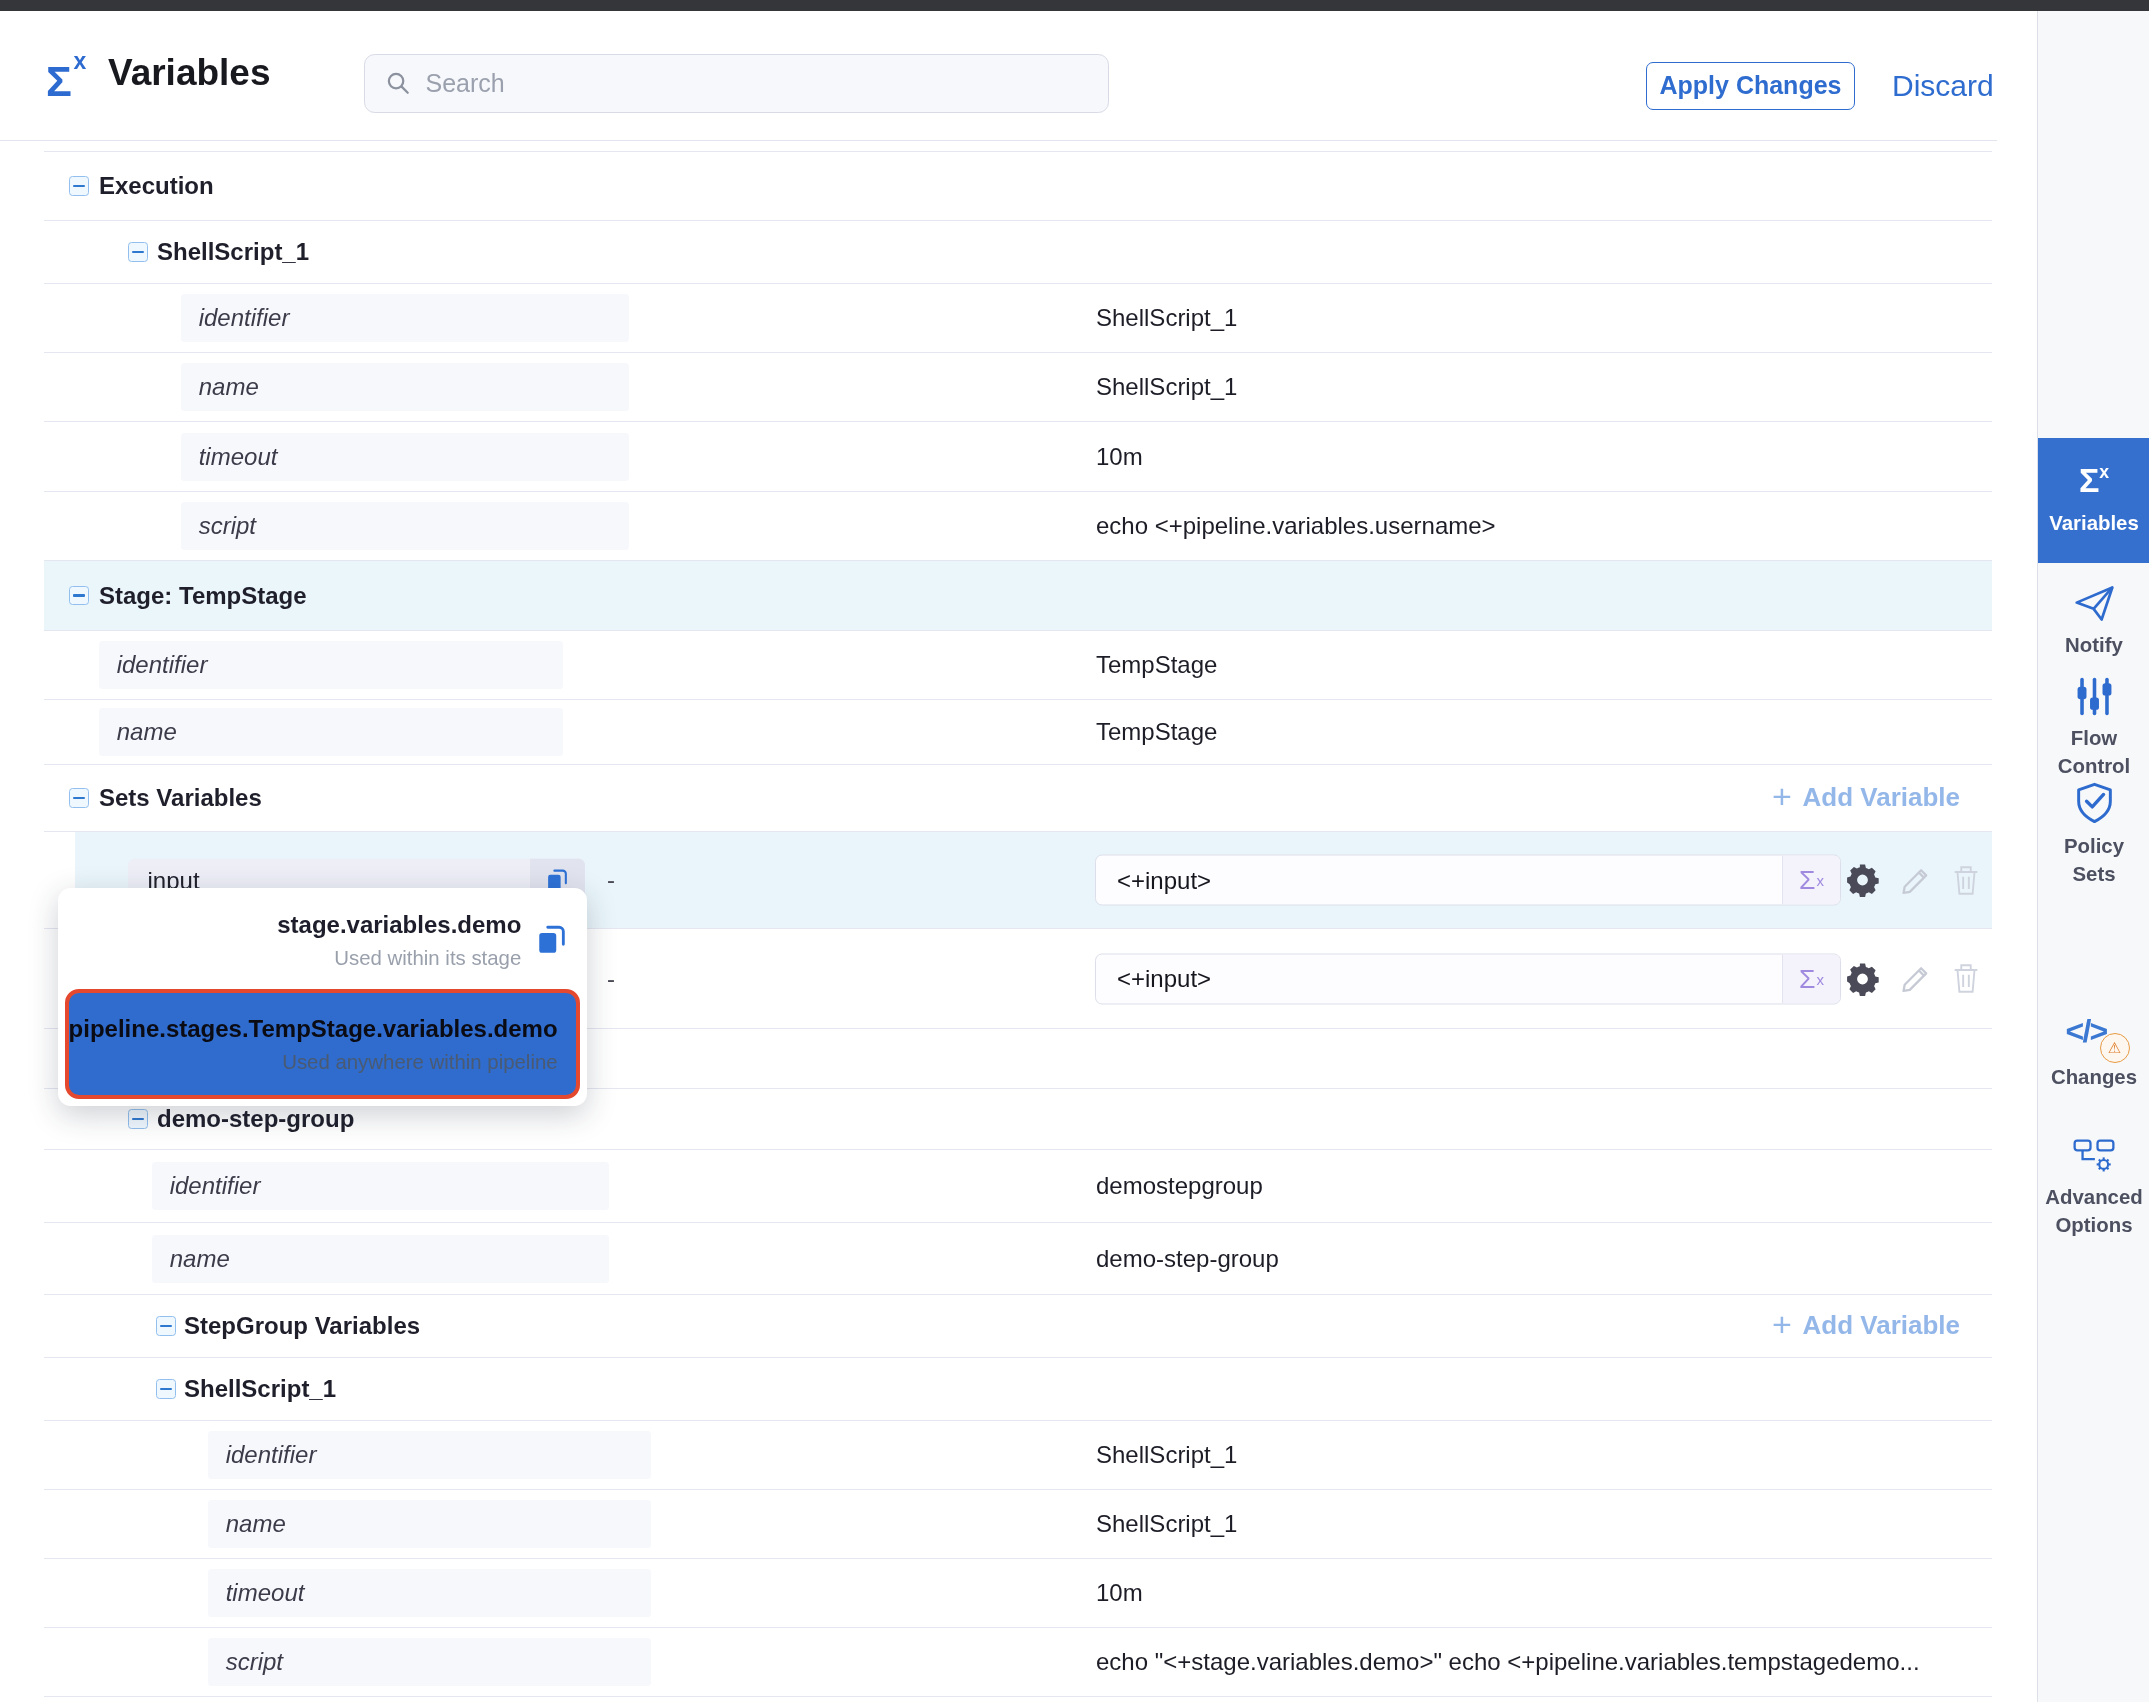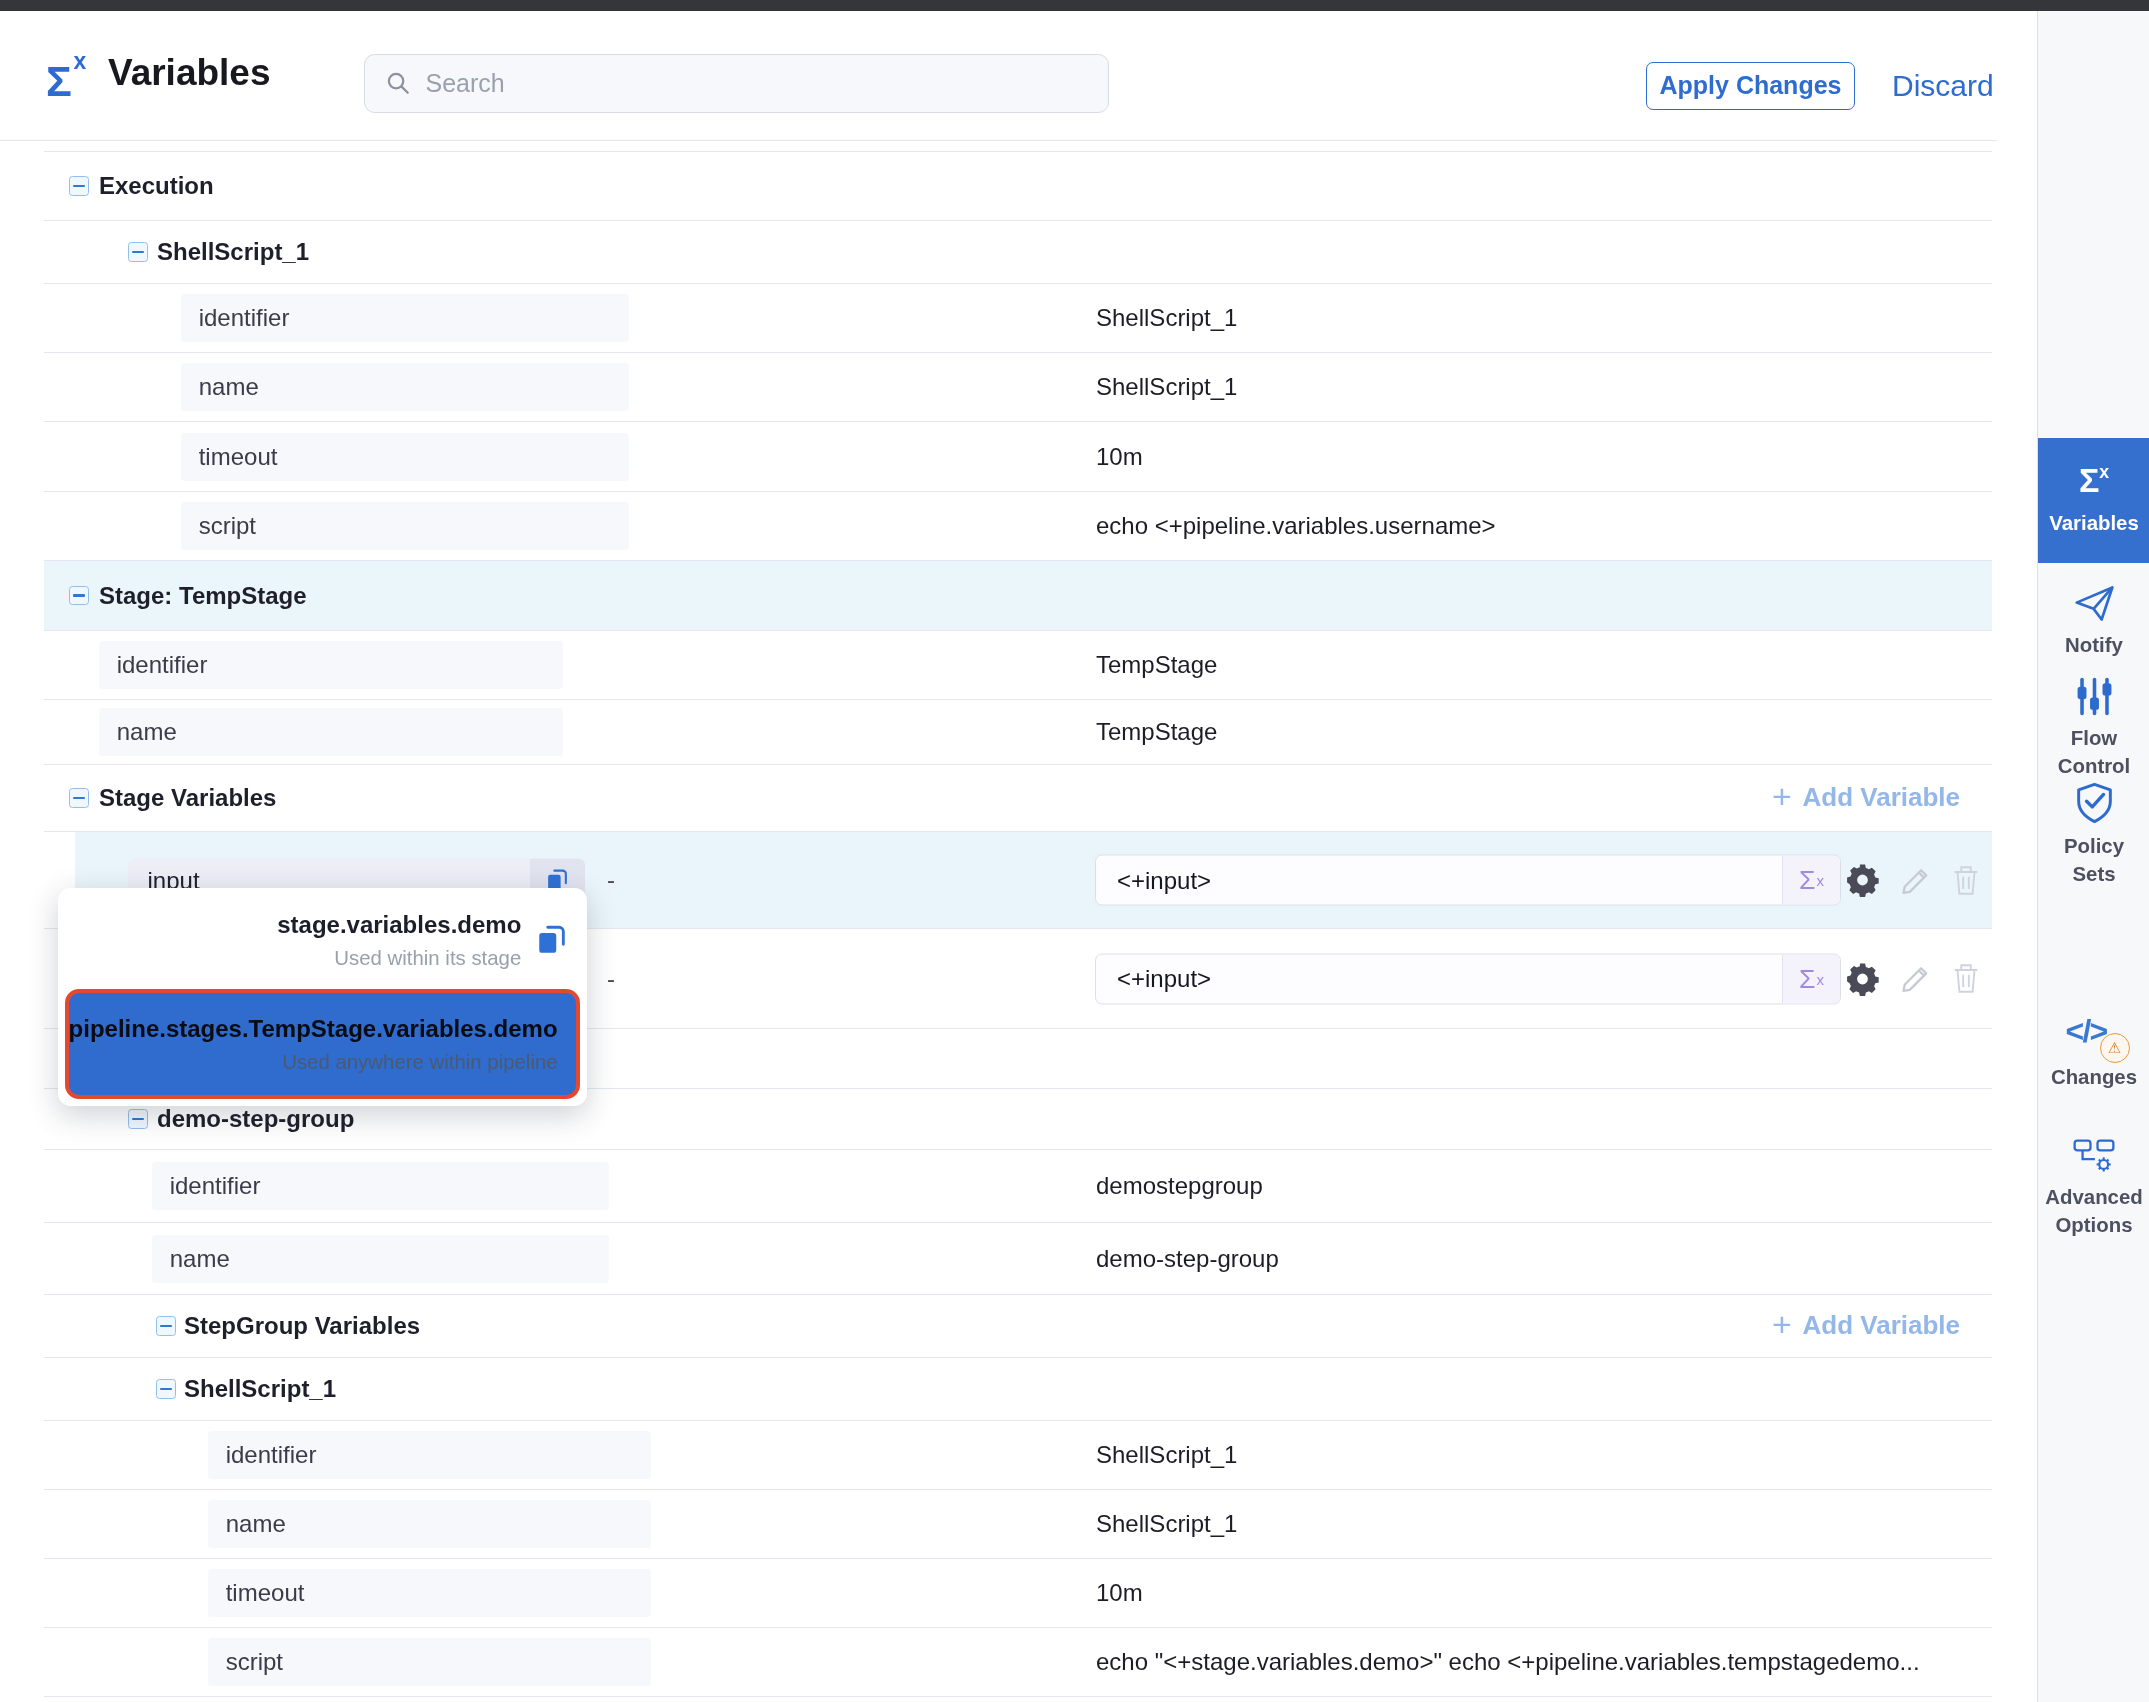--- a/index.html
+++ b/index.html
@@ -29,21 +29,21 @@
   .row.tint-full::before{content:'';position:absolute;left:0;right:0;top:0;bottom:0;background:#eaf6fa;}
   .row.tint-inset::before{content:'';position:absolute;left:31px;right:0;top:0;bottom:0;background:#e9f5fa;}
   .row>*{position:relative;}
   .mini{position:absolute;top:50%;margin-top:-9.8px;width:19.5px;height:19.5px;border:1.8px solid #92bfee;
         border-radius:3.5px;background:#f0f8ff;box-sizing:border-box;cursor:pointer;}
   .mini::after{content:'';position:absolute;left:2.7px;right:2.7px;top:50%;height:2.7px;margin-top:-1.3px;
                background:#2e78d0;border-radius:0.9px;}
   .sec-label{position:absolute;top:50%;transform:translateY(-50%);font-size:24px;font-weight:600;color:#1f1f2c;}
   .sec-label.bolder{font-weight:700;}
   .pill{position:absolute;top:50%;transform:translateY(-50%);height:48px;background:#f7f8fc;border-radius:3.5px;
-        display:flex;align-items:center;padding-left:17.7px;font-size:24px;color:#3b3b4a;box-sizing:border-box;}
+        display:flex;align-items:center;padding-left:17.7px;font-size:24px;color:#3b3b4a;box-sizing:border-box;font-style:italic;}
   .val{position:absolute;left:1052px;top:50%;transform:translateY(-50%);font-size:24px;color:#1d1d27;white-space:nowrap;}
   .addvar{position:absolute;right:32px;top:50%;transform:translateY(-50%);color:#94b7e9;font-size:26px;
           font-weight:600;display:flex;align-items:center;gap:10.6px;cursor:pointer;}
   .addvar .plus{font-size:34px;font-weight:400;line-height:1;margin-top:-2.7px;}
   .namefield{position:absolute;left:84px;top:50%;transform:translateY(-50%);width:457px;height:43px;
              background:#edeef6;border-radius:7px;display:flex;align-items:center;overflow:hidden;}
   .namefield .txt{flex:1;padding-left:19.5px;font-size:24px;color:#20202c;}
   .namefield .copyseg{width:55px;height:100%;background:#e1e3ee;display:flex;align-items:center;
                       justify-content:center;cursor:pointer;}
   .dash{position:absolute;left:563px;top:50%;transform:translateY(-50%);font-size:24px;color:#4a4a55;}
@@ -148,21 +148,21 @@
       <div class="val">TempStage</div>
     </div>
 
     <div class="row" style="height:64px">
       <div class="pill" style="left:55px;width:464px">name</div>
       <div class="val">TempStage</div>
     </div>
 
     <div class="row" style="height:66px">
       <div class="mini" style="left:25px"></div>
-      <div class="sec-label" style="left:55px">Stage Variables</div>
+      <div class="sec-label" style="left:55px">Sets Variables</div>
       <div class="addvar">
         <span class="plus">+</span>
         <span>Add Variable</span>
       </div>
     </div>
 
     <div class="row tint-inset" style="height:96px">
       <div class="namefield">
         <span class="txt">input</span>
         <span class="copyseg">

